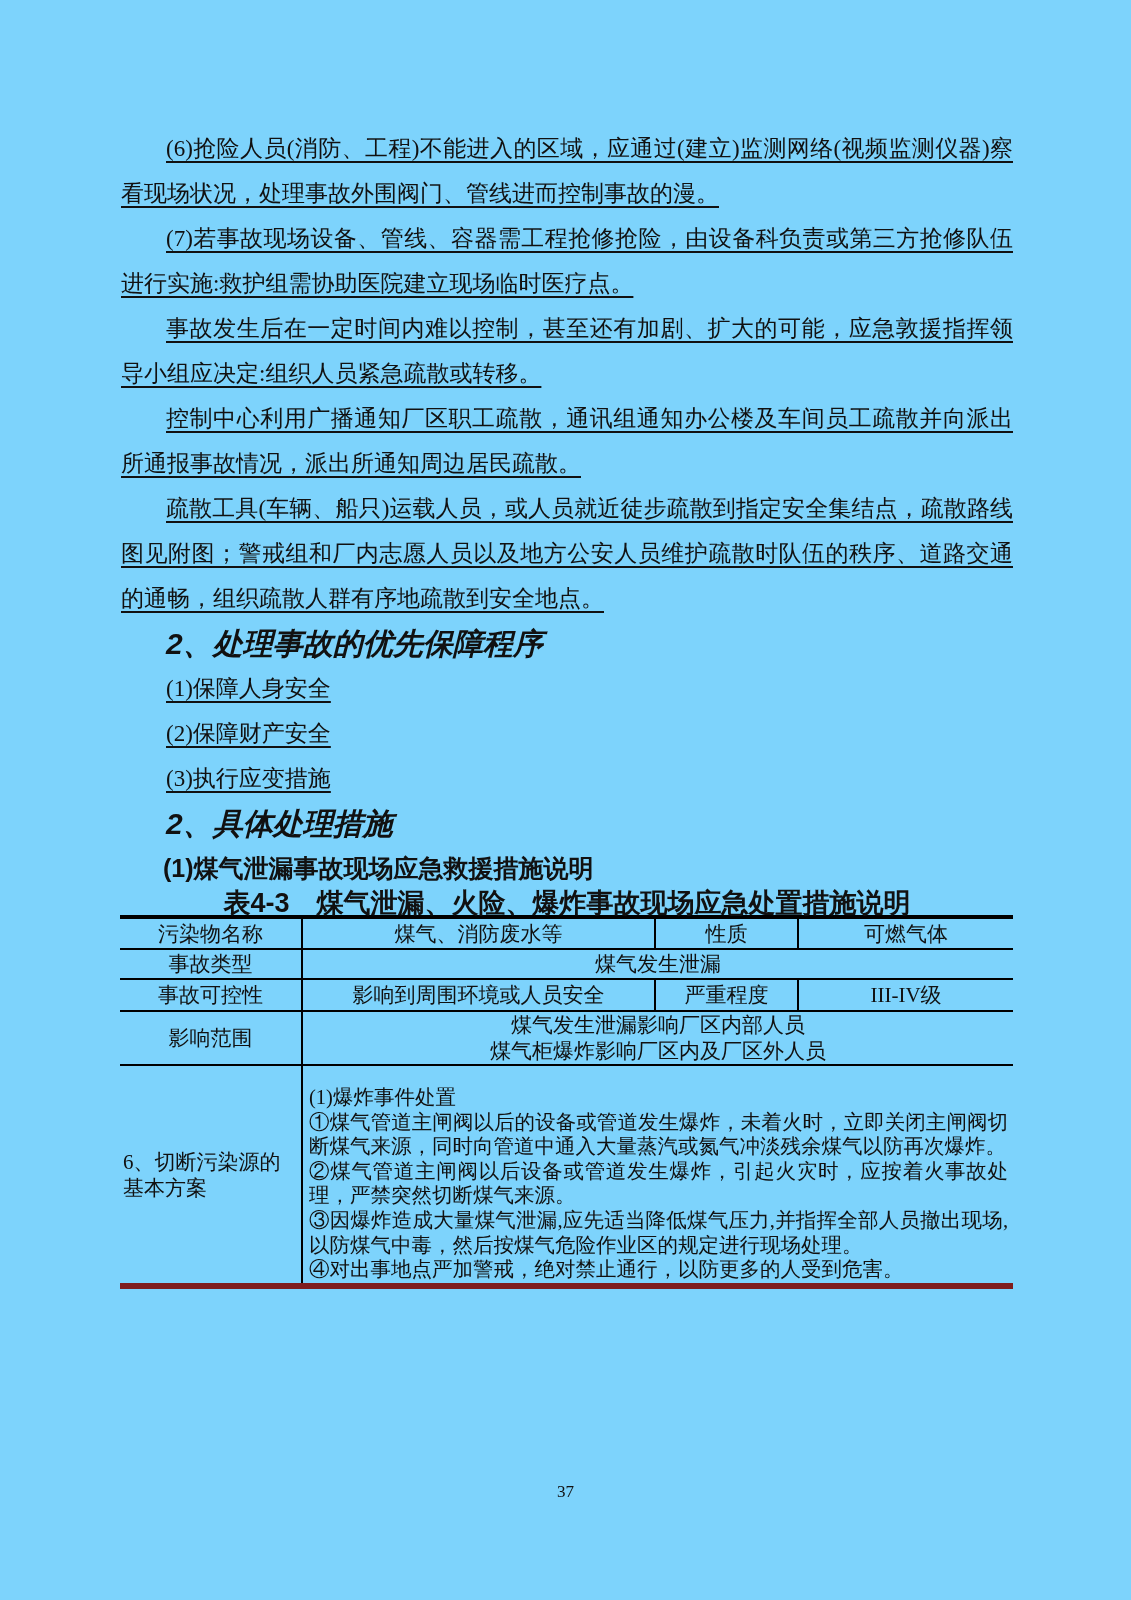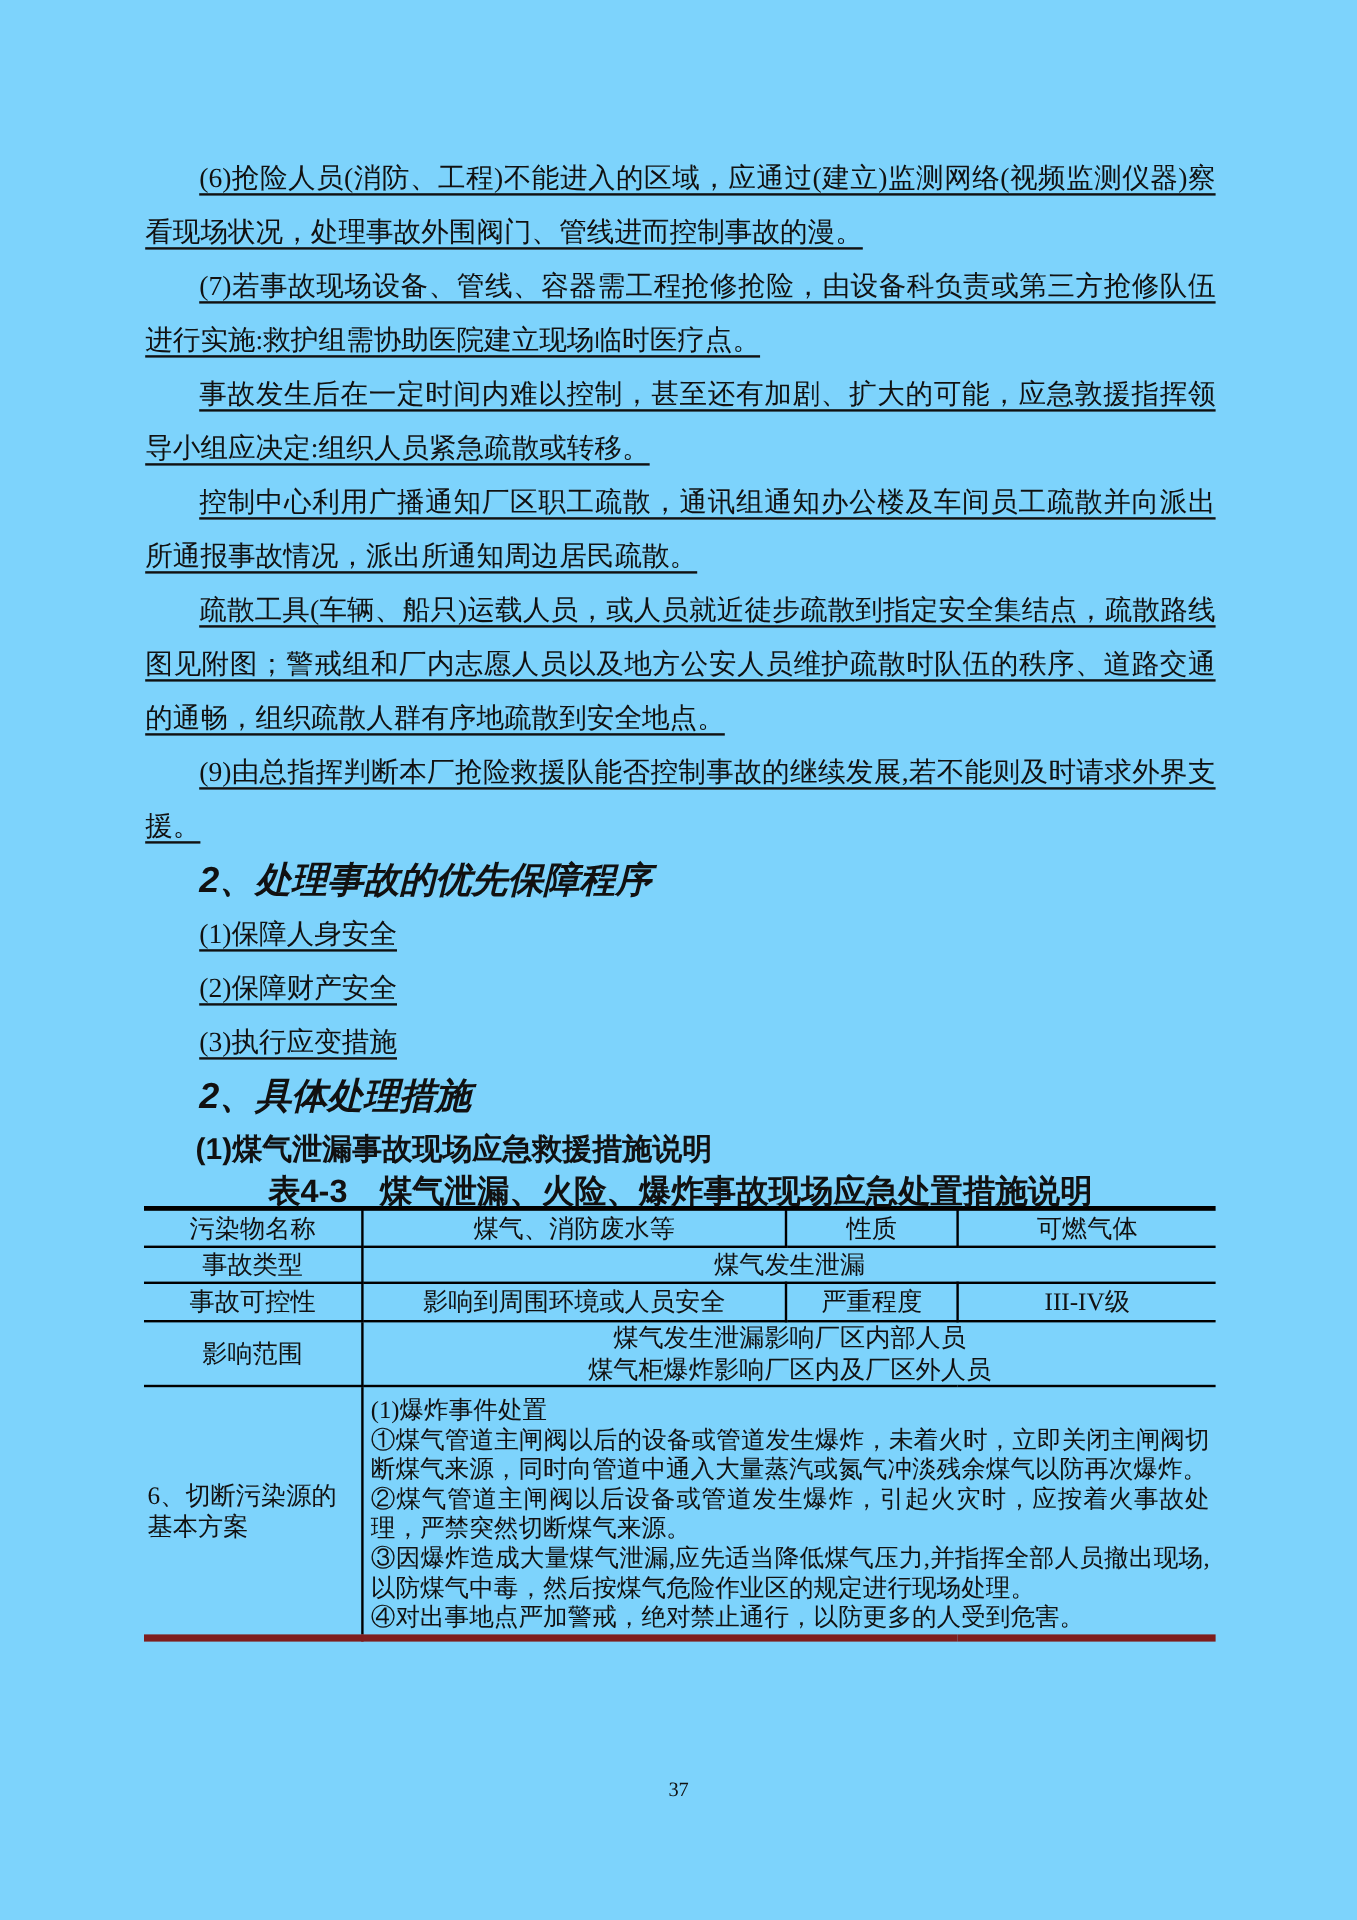--- a/index.html
+++ b/index.html
@@ -40,41 +40,40 @@
   table.etable td{padding:0;vertical-align:middle;text-align:center;}
   td.vline{border-right:2px solid #000;}
   tr.hline td{border-bottom:2px solid #000;}
   .r1 td{height:29px;}
   .r2 td{height:28px;}
   .r3 td{height:30px;}
   .r4 td{height:52px;line-height:26px;}
   .r5 td{height:198px;}
   .r5 .label-cell{text-align:left;padding:0 2px 0 3px;line-height:26px;vertical-align:middle;}
   .r5 .detail-cell{
-    text-align:left;padding:8px 5px 0 6px;vertical-align:top;
+    text-align:left;padding:19px 5px 0 6px;vertical-align:top;
     font-size:20.5px;line-height:24.6px;margin-top:12px;
   }
   .r5 .detail-cell div{text-align:justify;}
   .page-number{
     position:absolute;left:0;top:1482px;width:1131px;text-align:center;
     font-size:17px;
   }
 </style>
 </head>
 <body>
 
 <div class="page">
   <div class="content">
 
     <p class="para">(6)抢险人员(消防、工程)不能进入的区域，应通过(建立)监测网络(视频监测仪器)察看现场状况，处理事故外围阀门、管线进而控制事故的漫。</p>
     <p class="para">(7)若事故现场设备、管线、容器需工程抢修抢险，由设备科负责或第三方抢修队伍进行实施:救护组需协助医院建立现场临时医疗点。</p>
     <p class="para">事故发生后在一定时间内难以控制，甚至还有加剧、扩大的可能，应急敦援指挥领导小组应决定:组织人员紧急疏散或转移。</p>
     <p class="para">控制中心利用广播通知厂区职工疏散，通讯组通知办公楼及车间员工疏散并向派出所通报事故情况，派出所通知周边居民疏散。</p>
     <p class="para">疏散工具(车辆、船只)运载人员，或人员就近徒步疏散到指定安全集结点，疏散路线图见附图；警戒组和厂内志愿人员以及地方公安人员维护疏散时队伍的秩序、道路交通的通畅，组织疏散人群有序地疏散到安全地点。</p>
-    <p class="para">(9)由总指挥判断本厂抢险救援队能否控制事故的继续发展,若不能则及时请求外界支援。</p>
 
     <div class="heading">2、处理事故的优先保障程序</div>
     <div class="list-line">(1)保障人身安全</div>
     <div class="list-line">(2)保障财产安全</div>
     <div class="list-line">(3)执行应变措施</div>
 
     <div class="heading">2、具体处理措施</div>
     <div class="subheading">(1)煤气泄漏事故现场应急救援措施说明</div>
 
     <div class="tbl-caption">表4-3　煤气泄漏、火险、爆炸事故现场应急处置措施说明</div>

